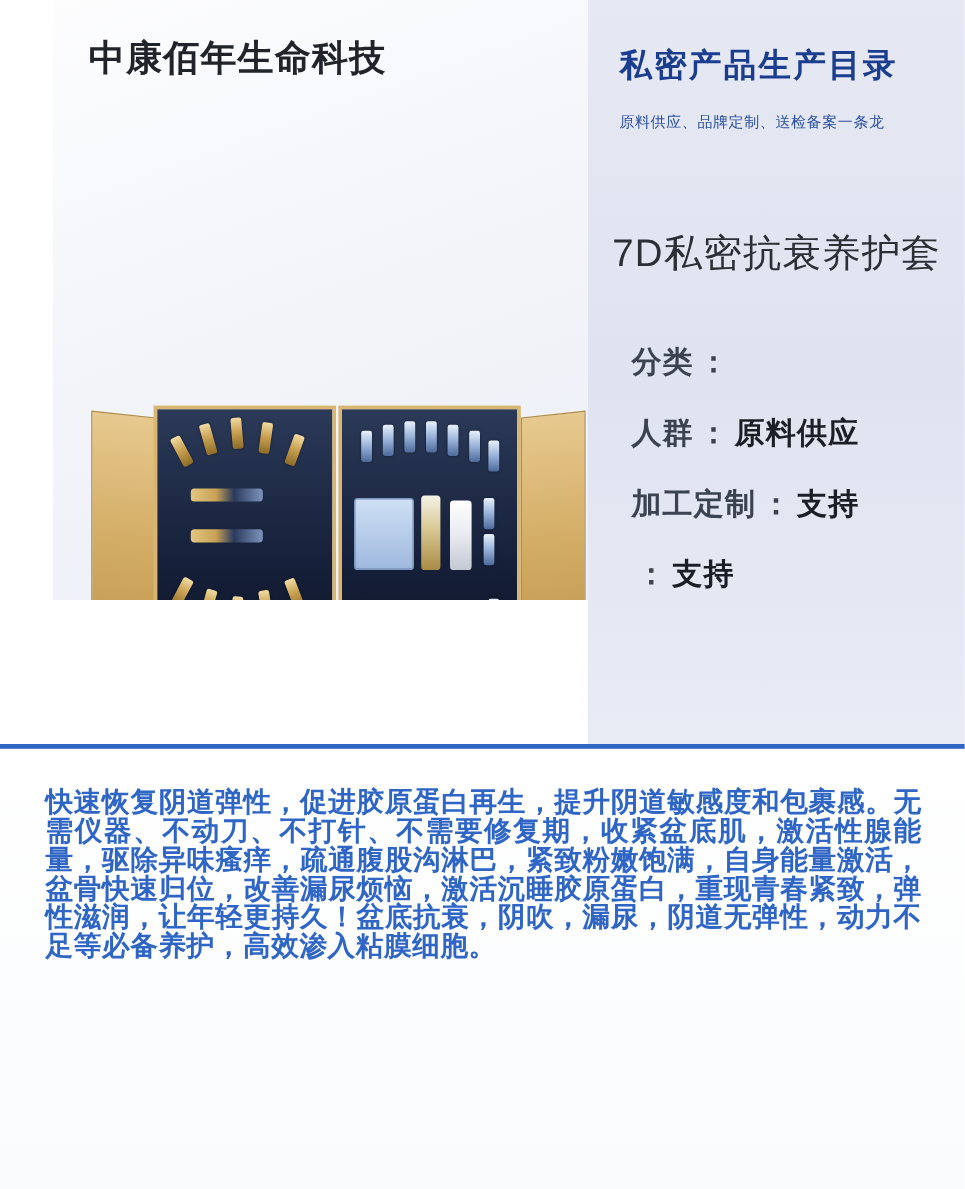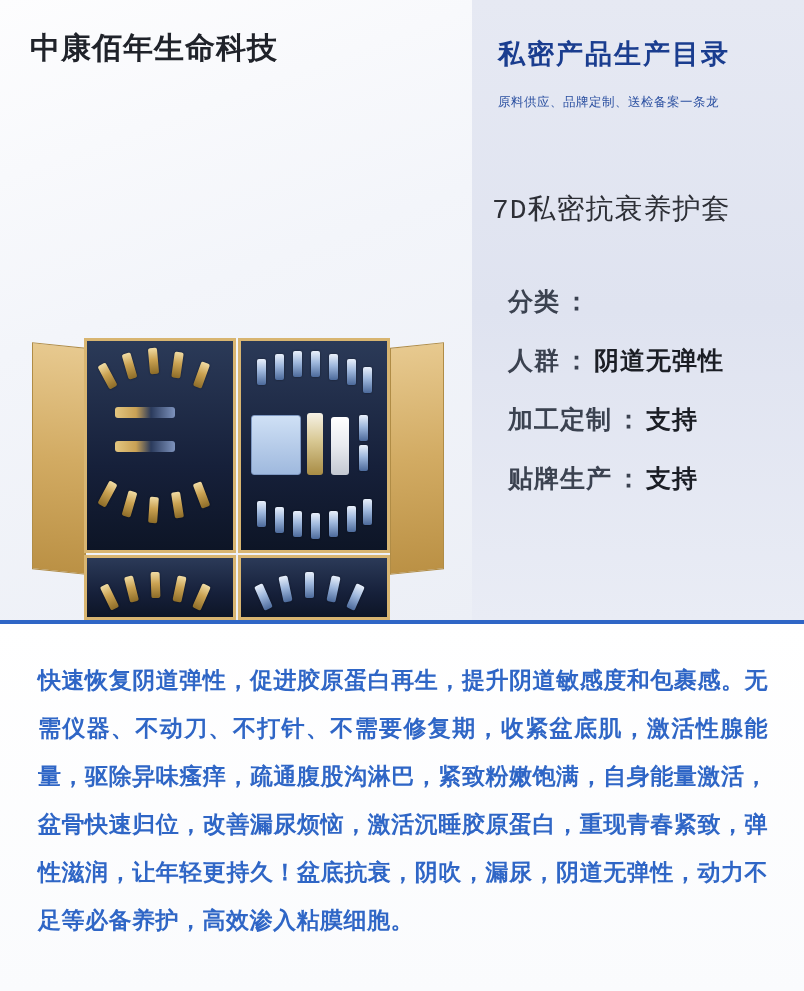--- a/index.html
+++ b/index.html
@@ -28,23 +28,24 @@
     left: 0;
     top: 0;
     width: 804px;
     height: 620px;
     display: flex;
   }
 
   .left-panel {
     position: relative;
     width: 472px;
-    height: 620px;
+    height: 500px;
     background: linear-gradient(160deg, #fdfdfe 0%, #f3f5fa 45%, #eceff6 100%);
     overflow: hidden;
+    margin-left: 44px;
   }
 
   .brand-title {
     position: absolute;
     left: 30px;
     top: 28px;
     font-size: 30px;
     font-weight: bold;
     color: #20232a;
     letter-spacing: 1px;
@@ -149,25 +150,24 @@
     margin-top: 22px;
     font-size: 12.5px;
     color: #2a4fa0;
     letter-spacing: 0.5px;
   }
 
   .product-name {
     position: absolute;
     left: 20px;
     top: 190px;
-    font-size: 28px;
+    font-size: 32px;
     color: #2d2f36;
     letter-spacing: 1px;
     white-space: nowrap;
-    font-family: Liberation Mono, monospace;
   }
 
   .spec-list {
     position: absolute;
     left: 36px;
     top: 285px;
     width: 296px;
     font-weight: bold;
   }
   .spec-row {
@@ -192,21 +192,21 @@
     background: linear-gradient(180deg, #ffffff 0%, #fafbfd 100%);
     border-top: 4px solid #2f66c6;
     box-sizing: border-box;
   }
   .desc {
     position: absolute;
     left: 38px;
     top: 32px;
     width: 730px;
     font-size: 23px;
-    line-height: 48px;
+    line-height: 24px;
     color: #2f66c6;
     font-weight: bold;
     letter-spacing: 0.5px;
     text-align: justify;
     font-family: "Liberation Sans", "DejaVu Sans", sans-serif;
   }
 </style>
 </head>
 <body>
 
@@ -285,29 +285,28 @@
       <div class="product-name">7D私密抗衰养护套</div>
 
       <div class="spec-list">
         <div class="spec-row">
           <span class="spec-label">分类</span>
           <span class="spec-colon">：</span>
         </div>
         <div class="spec-row">
           <span class="spec-label">人群</span>
           <span class="spec-colon">：</span>
-          <span class="spec-value">阴道无弹性</span>
+          <span class="spec-value">原料供应</span>
         </div>
         <div class="spec-row">
           <span class="spec-label">加工定制</span>
           <span class="spec-colon">：</span>
           <span class="spec-value">支持</span>
         </div>
         <div class="spec-row">
-          <span class="spec-label">贴牌生产</span>
           <span class="spec-colon">：</span>
           <span class="spec-value">支持</span>
         </div>
       </div>
     </div>
   </div>
 
   <div class="bottom">
     <div class="desc">快速恢复阴道弹性，促进胶原蛋白再生，提升阴道敏感度和包裹感。无需仪器、不动刀、不打针、不需要修复期，收紧盆底肌，激活性腺能量，驱除异味瘙痒，疏通腹股沟淋巴，紧致粉嫩饱满，自身能量激活，盆骨快速归位，改善漏尿烦恼，激活沉睡胶原蛋白，重现青春紧致，弹性滋润，让年轻更持久！盆底抗衰，阴吹，漏尿，阴道无弹性，动力不足等必备养护，高效渗入粘膜细胞。</div>
   </div>

